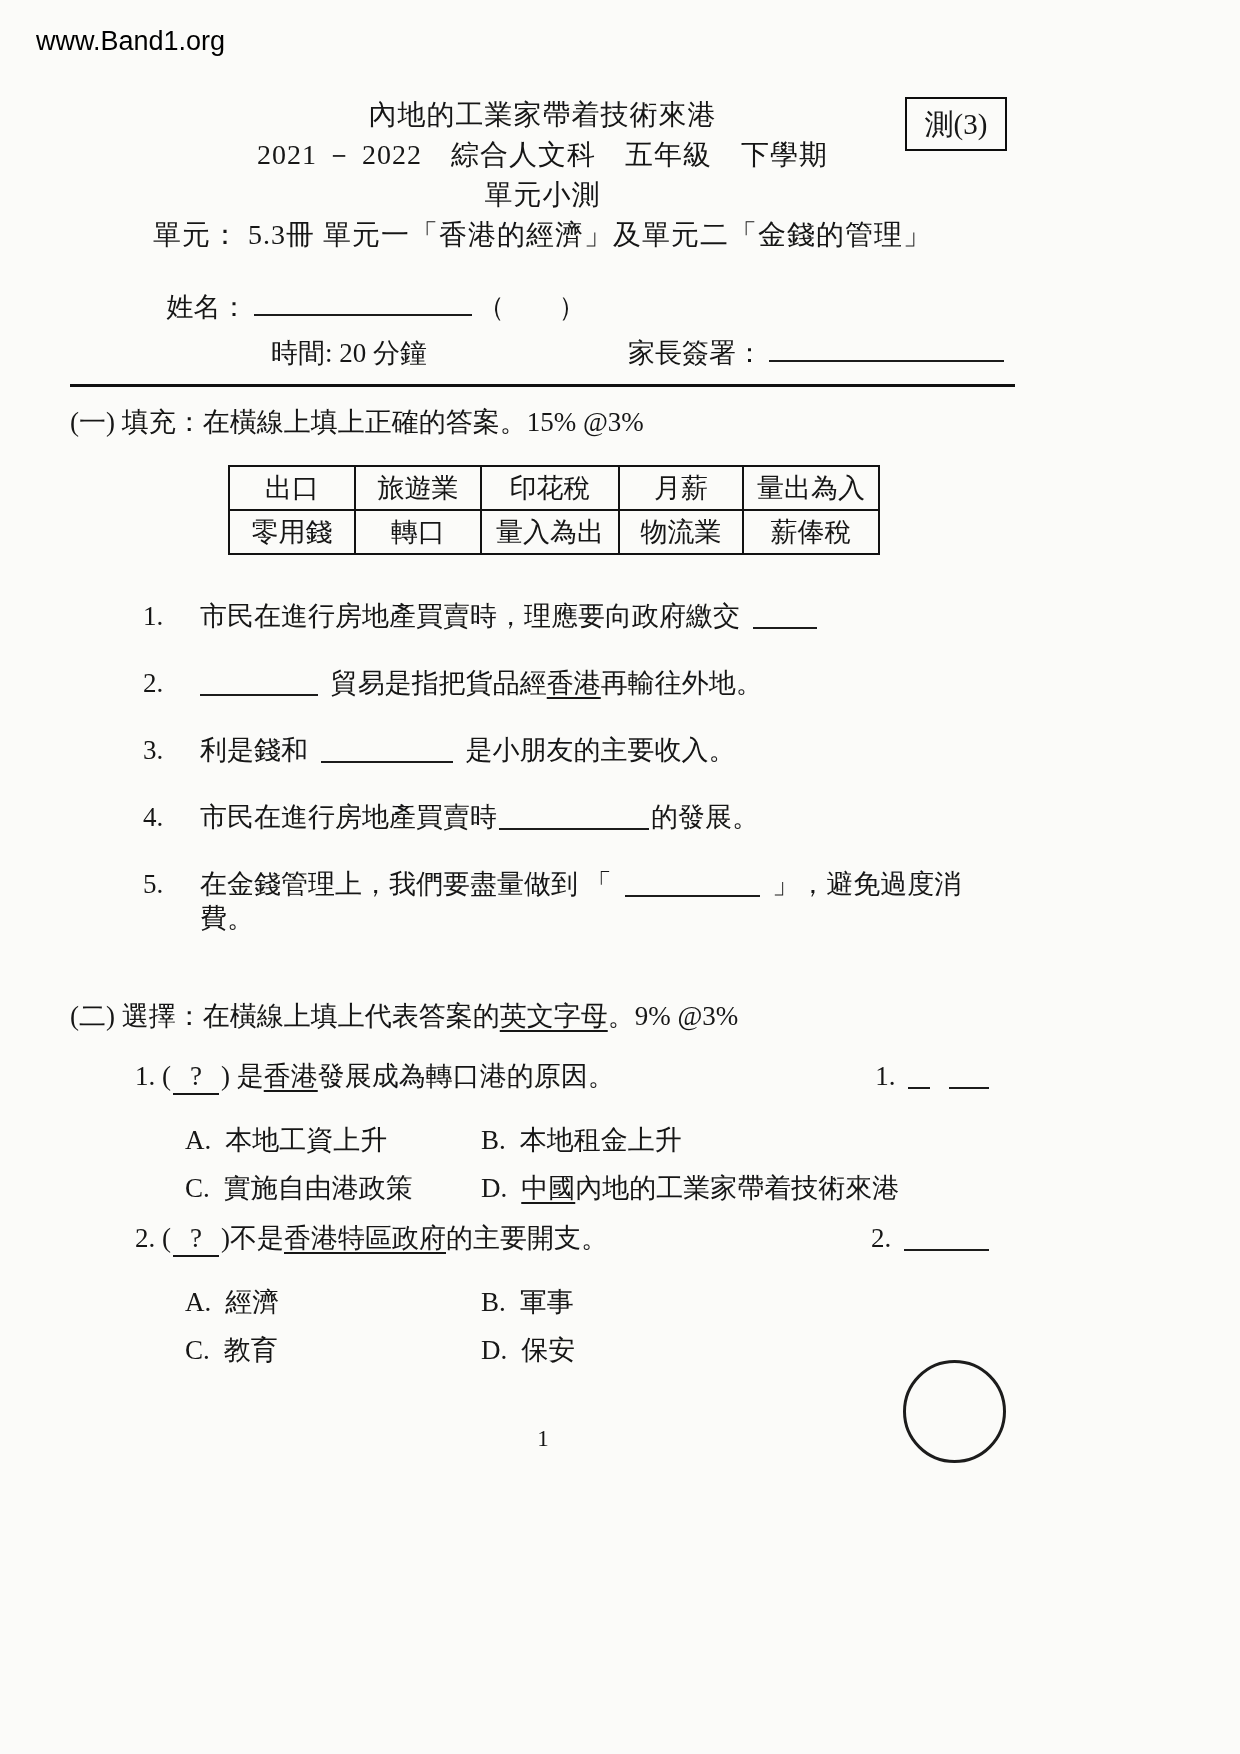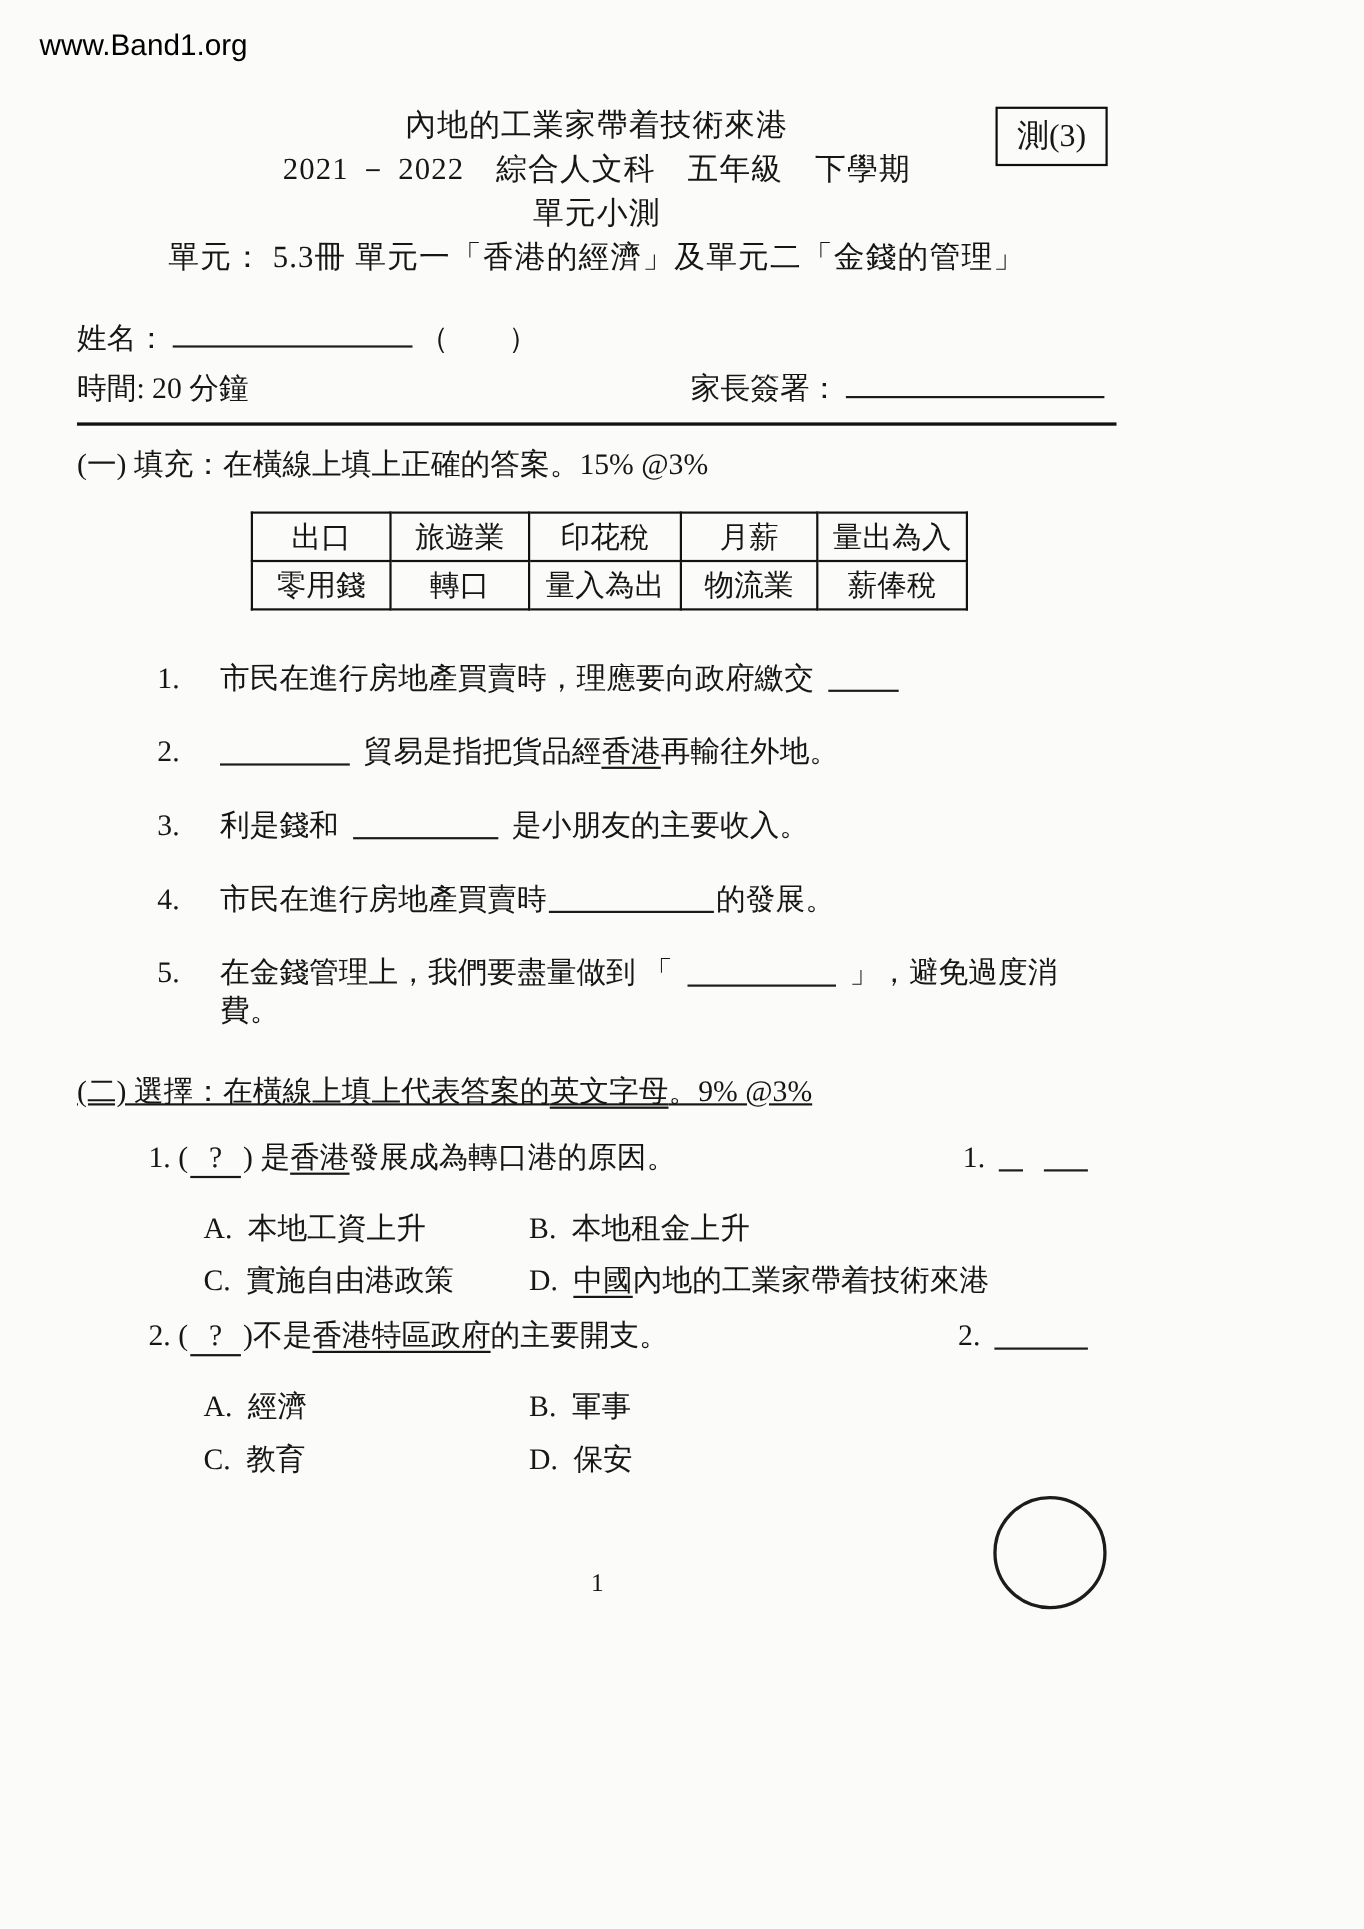--- a/index.html
+++ b/index.html
@@ -18,40 +18,40 @@
   .corner-box {
     position:absolute; left:905px; top:97px; width:102px; height:54px;
     border:2px solid #0d0d0d; display:flex; align-items:center; justify-content:center;
     font-size:29px;
   }
   .content { position:absolute; left:70px; top:0; width:945px; }
   .header { margin-top:98px; text-align:center; }
   .h-line { height:40px; font-size:28px; letter-spacing:1px; }
   .form-area { margin-top:30px; }
   .form-row { display:flex; height:46px; align-items:baseline; }
-  .form-left { width:612px; display:flex; align-items:baseline; }
+  .form-left { width:612px; display:flex; align-items:baseline;justify-content:center; }
   .form-left.narrow { width:558px; }
   .form-right { display:flex; align-items:baseline; }
   .blank {
     display:inline-block; border-bottom:2px solid #1c1c1c; height:28px;
     vertical-align:-4px; margin:0 6px;
   }
   .rule { margin-top:4px; border-top:3px solid #111; width:100%; }
   .s1-title { margin-top:18px; }
   .word-bank { border-collapse:collapse; margin:26px 0 0 158px; }
   .word-bank td {
     border:2.5px solid #121212; text-align:center; height:44px;
     font-size:27px; padding:0 8px;
   }
   .questions { margin-top:44px; margin-left:73px; }
   .q { display:flex; margin-bottom:33px; }
   .qnum { width:57px; flex:0 0 57px; }
   .qtext { flex:1; }
   .u { text-decoration:underline; text-underline-offset:5px; text-decoration-thickness:1.5px; }
-  .s2-title { margin-top:40px;text-decoration:underline; }
+  .s2-title { margin-top:64px; }
   .s2-q {
     margin-top:26px; display:flex; justify-content:space-between;
     align-items:baseline; padding-right:20px;
   }
   .s2-q-left { margin-left:65px; }
   .qmark {
     display:inline-block; min-width:46px; text-align:center;
     border-bottom:2px solid #161616; margin:0 2px;
   }
   .s2-answer { white-space:nowrap; }

